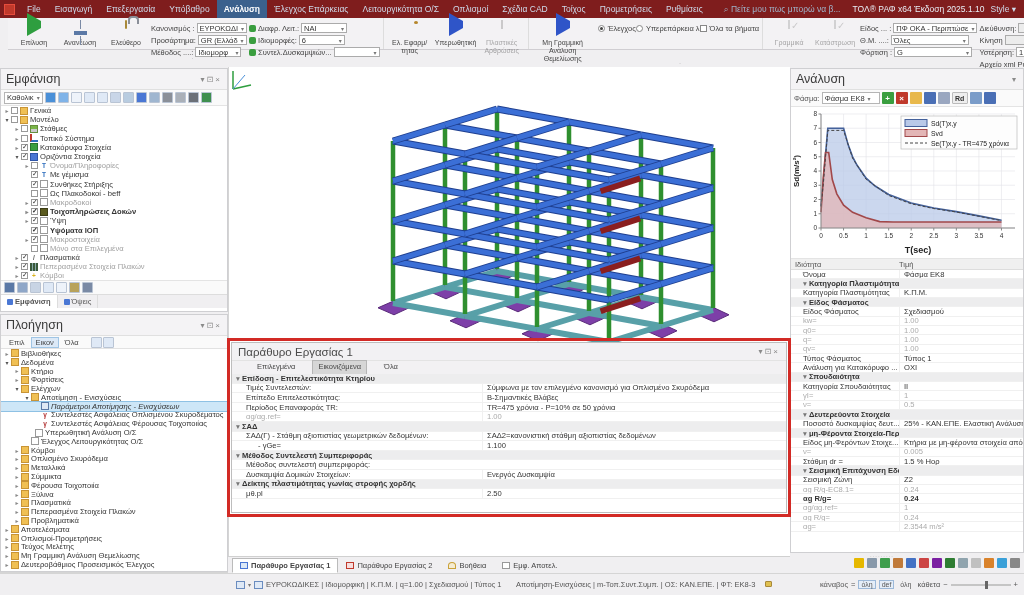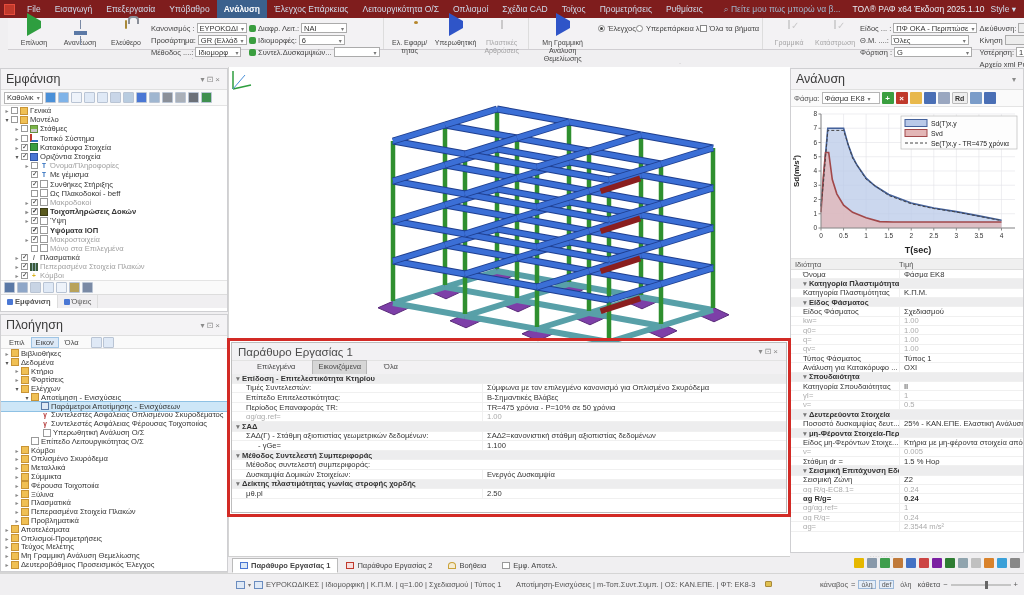--- a/index.html
+++ b/index.html
@@ -631,48 +631,48 @@
           <span class="ticon i-folder"></span>
           <span>Ελέγχων</span>
         </div>
 
         <div class="trow" style="height: 8.8px; padding-left: 22px;">
           <span class="exp open"></span>
           <span class="ticon i-folder"></span>
           <span>Αποτίμηση - Ενισχύσεις</span>
         </div>
 
-        <div class="trow selected" style="height: 8.8px; padding-left: 32px;">
+        <div class="trow selected" style="height: 8.8px; padding-left: 32px; font-style: italic;">
           <span class="exp leaf"></span>
           <span class="ticon i-table"></span>
           <span>Παράμετροι Αποτίμησης - Ενισχύσεων</span>
         </div>
 
         <div class="trow" style="height: 8.8px; padding-left: 32px;">
           <span class="exp leaf"></span>
           <span class="ticon i-gamma"></span>
           <span>Συντελεστές Ασφάλειας Οπλισμένου Σκυροδέματος</span>
         </div>
 
         <div class="trow" style="height: 8.8px; padding-left: 32px;">
           <span class="exp leaf"></span>
           <span class="ticon i-gamma"></span>
           <span>Συντελεστές Ασφάλειας Φέρουσας Τοιχοποιίας</span>
         </div>
 
-        <div class="trow" style="height: 8.8px; padding-left: 26px; margin-left: 8px;">
+        <div class="trow" style="height: 8.8px; padding-left: 26px;">
           <span class="exp leaf"></span>
           <span class="ticon i-page"></span>
           <span>Υπερωθητική Ανάλυση Ο/Σ</span>
         </div>
 
         <div class="trow" style="height: 8.8px; padding-left: 22px;">
           <span class="exp leaf"></span>
           <span class="ticon i-page"></span>
-          <span>Επίπεδο Λειτουργικότητας Ο/Σ</span>
+          <span>Έλεγχος Λειτουργικότητας Ο/Σ</span>
         </div>
 
         <div class="trow" style="height: 8.8px; padding-left: 12px;">
           <span class="exp closed"></span>
           <span class="ticon i-folder"></span>
           <span>Κόμβοι</span>
         </div>
 
         <div class="trow" style="height: 8.8px; padding-left: 12px;">
           <span class="exp closed"></span>

